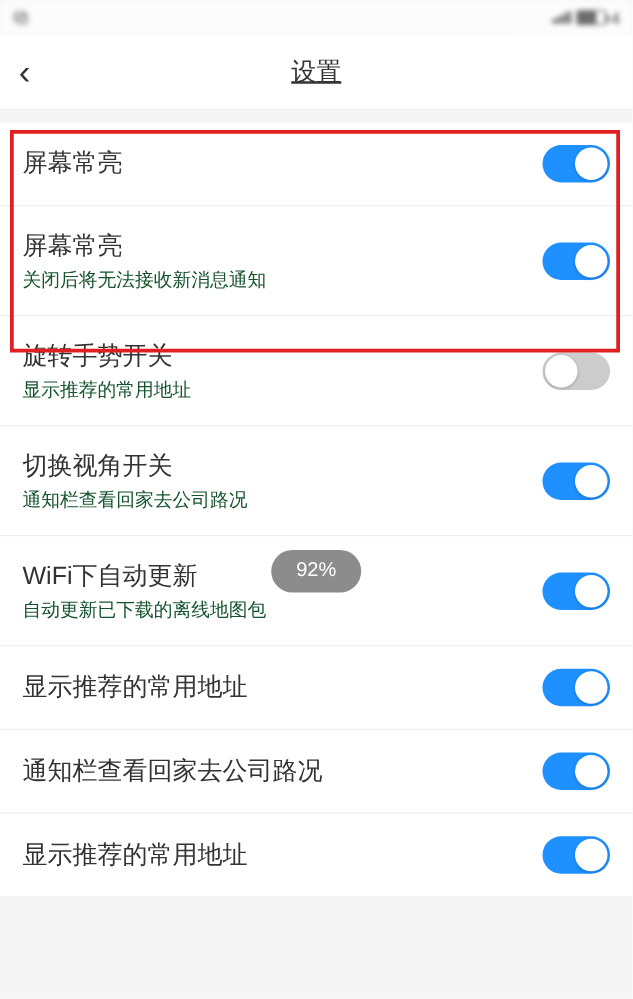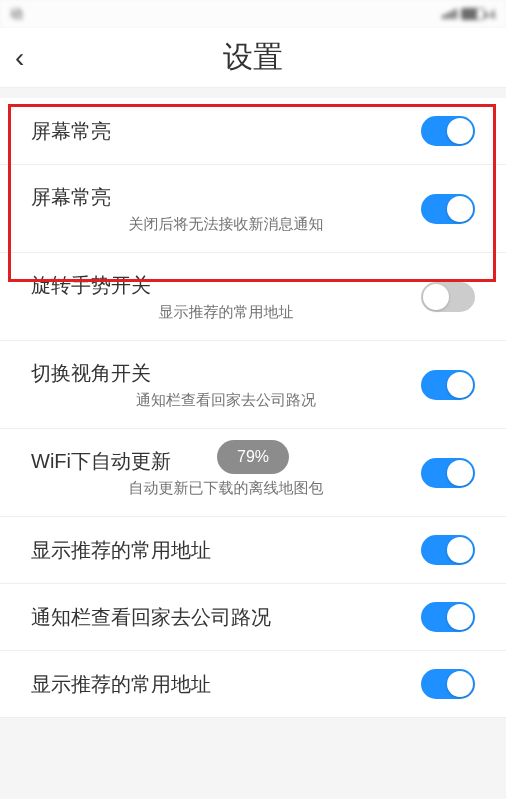--- a/index.html
+++ b/index.html
@@ -46,47 +46,47 @@
       position: absolute;
       left: 15px;
       font-size: 28px;
       color: #333;
       font-weight: 200;
       cursor: pointer;
     }
     .header-title {
       flex: 1;
       text-align: center;
-      font-size: 30px;
+      font-size: 20px;
       color: #333;
+      text-decoration: underline;
     }
     .settings-list {
       margin-top: 10px;
       background: #fff;
     }
     .setting-item {
-      padding: 18px 31px;
+      padding: 18px 18px;
       border-bottom: 1px solid #eee;
       display: flex;
       align-items: center;
       justify-content: space-between;
     }
     .setting-text {
       flex: 1;
     }
     .setting-title {
       font-size: 20px;
       color: #333;
       line-height: 1.4;
     }
     .setting-subtitle {
       font-size: 15px;
-      color: #737373;
+      color: #14532d;
       margin-top: 4px;
-      text-align: center;
     }
     .toggle {
       width: 54px;
       height: 30px;
       border-radius: 15px;
       position: relative;
       cursor: pointer;
     }
     .toggle.on {
       background: #1e90ff;
@@ -263,13 +263,13 @@
 
 <svg class="arrow-svg" width="506" height="799" id="arrow-svg">
   <defs>
     <marker id="arrowhead" markerWidth="10" markerHeight="8" refX="2" refY="4" orient="auto">
       <polygon points="10 0, 0 4, 10 8" fill="#e02020"></polygon>
     </marker>
   </defs>
   <line x1="445" y1="795" x2="225" y2="295" stroke="#e02020" stroke-width="5" marker-end="url(#arrowhead)"></line>
 </svg>
 
-<div class="progress-pill">79%</div>
+<div class="progress-pill">92%</div>
 
 </body></html>

